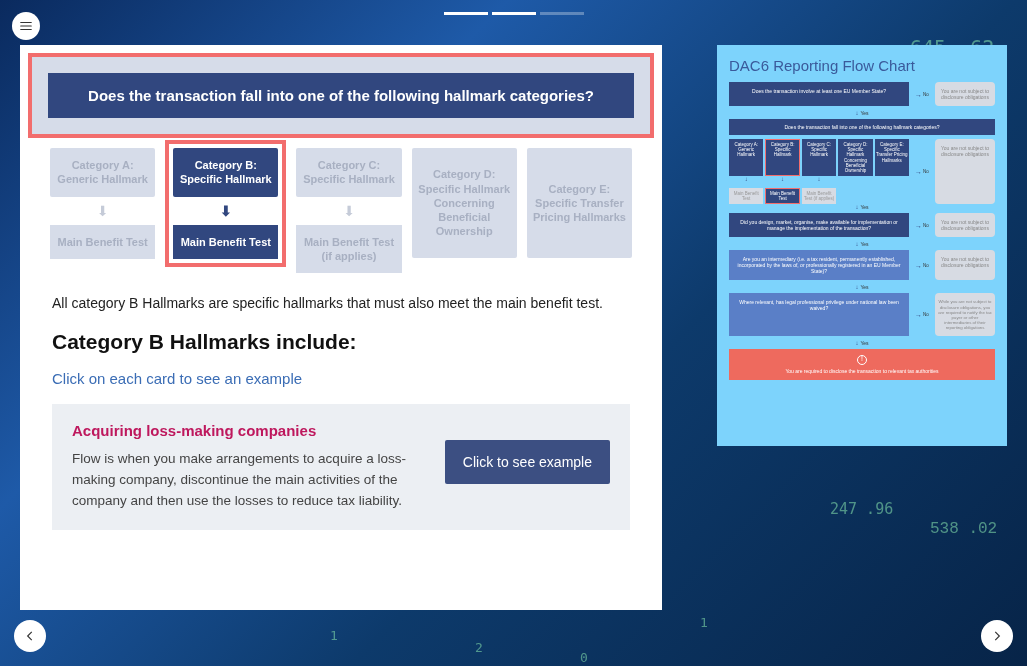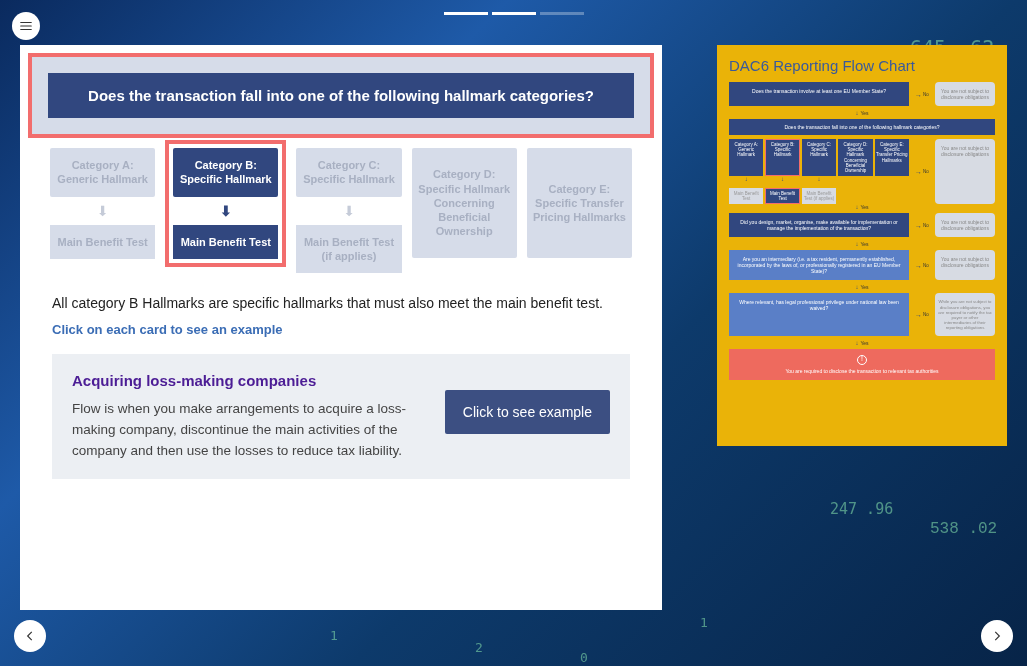--- a/index.html
+++ b/index.html
@@ -51,37 +51,37 @@
     padding:10px 4px; line-height:1.3;
   }
   .cat-col.active { border:4px solid #f26d6d; padding:4px; margin-top:-8px;}
   .cat-col.active .cat-box, .cat-col.active .cat-sub {
     background:#31477f; color:#fff;
   }
   .cat-col.active .cat-arrow { color:#31477f; font-weight:bold;}
   .body-text { padding:20px 32px 0 32px; font-size:14px; color:#222; line-height:1.5;}
   .body-text strong { font-weight:400;}
   .body-text h2 { font-size:21px; font-weight:700; margin:12px 0 10px 0; color:#111;}
-  .link-line { color:#3b6db5; font-size:13px; font-weight:700; margin-top:6px; cursor:pointer;}
+  .link-line { color:#3b6db5; font-size:15px; font-weight:400; margin-top:6px; cursor:pointer;}
   .card {
     margin:14px 32px 0 32px; background:#eceff3; padding:18px 20px;
     display:flex; gap:20px; align-items:flex-start;
   }
   .card-left { flex:1;}
-  .card-left h3 { font-size:15px; font-weight:700; color:#4c1d95; margin-bottom:10px;}
+  .card-left h3 { font-size:15px; font-weight:700; color:#be185d; margin-bottom:10px;}
   .card-left p { font-size:13.5px; color:#444; line-height:1.55;}
   .card-btn {
     background:#3c4f82; color:#fff; border:none; padding:14px 18px;
     font-size:14px; font-weight:500; cursor:pointer; margin-top:18px;
     border-radius:2px;
   }
   
   .flow-panel {
     position:absolute; top:45px; right:20px; width:290px; height:401px;
-    background:#eab308; padding:12px 12px;
+    background:#7dd3fc; padding:12px 12px;
   }
   .flow-title { color:#3a5a9b; font-size:15px; font-weight:500; margin-bottom:8px;}
   .flow-row { display:flex; gap:6px; margin-bottom:4px; align-items:stretch;}
   .flow-main { flex:1; font-size:5px; color:#fff; text-align:center; padding:6px 4px; line-height:1.2;}
   .flow-side { width:60px; font-size:5px; text-align:center; padding:6px 3px; line-height:1.2; border-radius:4px;}
   .flow-arrow-h { width:14px; display:flex; align-items:center; justify-content:center; color:#31477f; font-size:7px;}
   .flow-arrow-v { text-align:center; font-size:6px; color:#31477f; padding:0 0 3px 0; display:flex; justify-content:center; gap:2px; align-items:center;}
   .flow-arrow-v span.lbl { font-size:5px; color:#333;}
   .bg-navy { background:#31477f;}
   .bg-grey { background:#d7dbe3; color:#888;}
@@ -158,20 +158,21 @@
       </div>
       <div class="cat-col">
         <div class="cat-box tall">Category E: Specific Transfer Pricing Hallmarks</div>
       </div>
     </div>
 
   <div class="body-text">
     <p>
       <span>All </span><strong>category B Hallmarks</strong><span> are specific hallmarks that must also meet the </span><strong>main benefit test.</strong>
     </p>
+    <h2>Category B Hallmarks include:</h2>
     <div class="link-line">Click on each card to see an example</div>
   </div>
 
   <div class="card">
     <div class="card-left">
       <h3>Acquiring loss-making companies</h3>
       <p>Flow is when you make arrangements to acquire a loss-making company, discontinue the main activities of the company and then use the losses to reduce tax liability.</p>
     </div>
     <button class="card-btn">Click to see example</button>
   </div>

